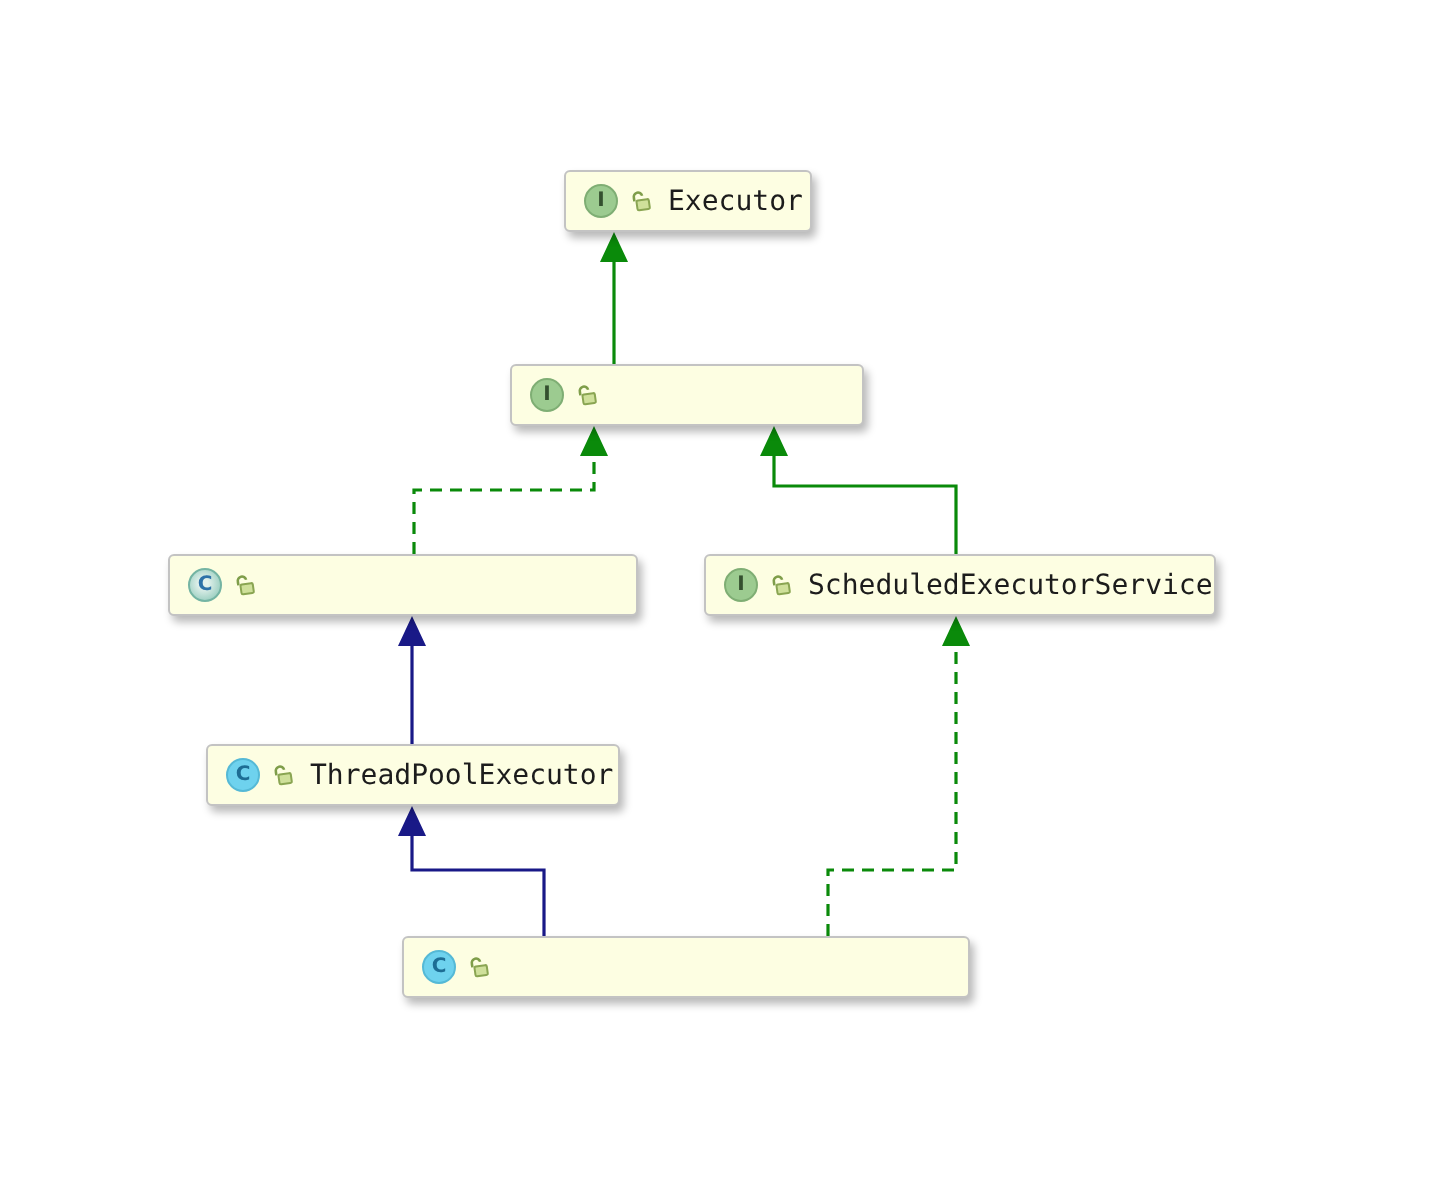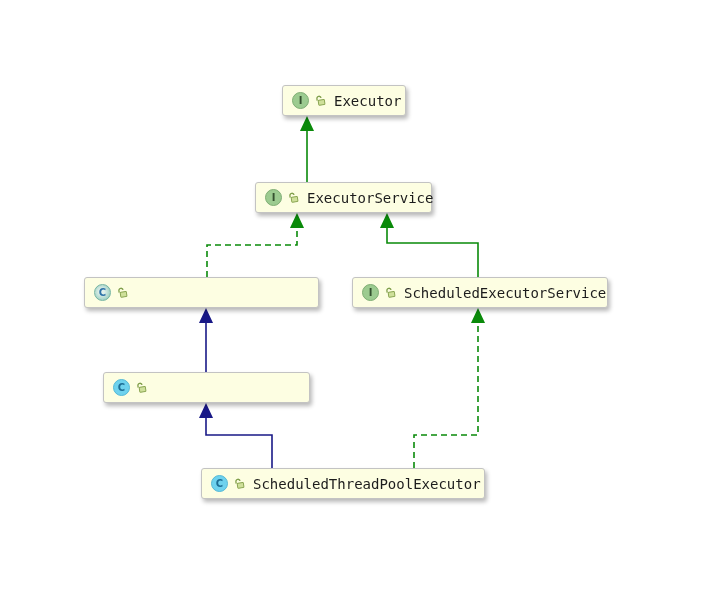--- a/index.html
+++ b/index.html
@@ -87,21 +87,20 @@
   </div>
 
   <div class="node" style="left:255px;top:182px;width:177px;">
     <span class="badge interface">I</span>
     <span class="lock">
         <svg width="11" height="11" viewBox="0 0 11 11">
           <path d="M2.2 5.2 V3.4 A2.1 2.1 0 0 1 6.4 3.0" fill="none" stroke="#7f9e4a" stroke-width="1.3"></path>
           <rect x="3.2" y="5.0" width="6.2" height="5.0" rx="0.8" fill="#cfe09a" stroke="#8aa552" stroke-width="1"></rect>
         </svg>
       </span>
-    <span class="label">ExecutorService</span>
   </div>
 
   <div class="node" style="left:84px;top:277px;width:235px;">
     <span class="badge abstract">C</span>
     <span class="lock">
         <svg width="11" height="11" viewBox="0 0 11 11">
           <path d="M2.2 5.2 V3.4 A2.1 2.1 0 0 1 6.4 3.0" fill="none" stroke="#7f9e4a" stroke-width="1.3"></path>
           <rect x="3.2" y="5.0" width="6.2" height="5.0" rx="0.8" fill="#cfe09a" stroke="#8aa552" stroke-width="1"></rect>
         </svg>
       </span>
@@ -119,26 +118,26 @@
   </div>
 
   <div class="node" style="left:103px;top:372px;width:207px;">
     <span class="badge class">C</span>
     <span class="lock">
         <svg width="11" height="11" viewBox="0 0 11 11">
           <path d="M2.2 5.2 V3.4 A2.1 2.1 0 0 1 6.4 3.0" fill="none" stroke="#7f9e4a" stroke-width="1.3"></path>
           <rect x="3.2" y="5.0" width="6.2" height="5.0" rx="0.8" fill="#cfe09a" stroke="#8aa552" stroke-width="1"></rect>
         </svg>
       </span>
+    <span class="label">ThreadPoolExecutor</span>
   </div>
 
   <div class="node" style="left:201px;top:468px;width:284px;">
     <span class="badge class">C</span>
     <span class="lock">
         <svg width="11" height="11" viewBox="0 0 11 11">
           <path d="M2.2 5.2 V3.4 A2.1 2.1 0 0 1 6.4 3.0" fill="none" stroke="#7f9e4a" stroke-width="1.3"></path>
           <rect x="3.2" y="5.0" width="6.2" height="5.0" rx="0.8" fill="#cfe09a" stroke="#8aa552" stroke-width="1"></rect>
         </svg>
       </span>
-    <span class="label">ScheduledThreadPoolExecutor</span>
   </div>
 
 </div>
 
 </body></html>

